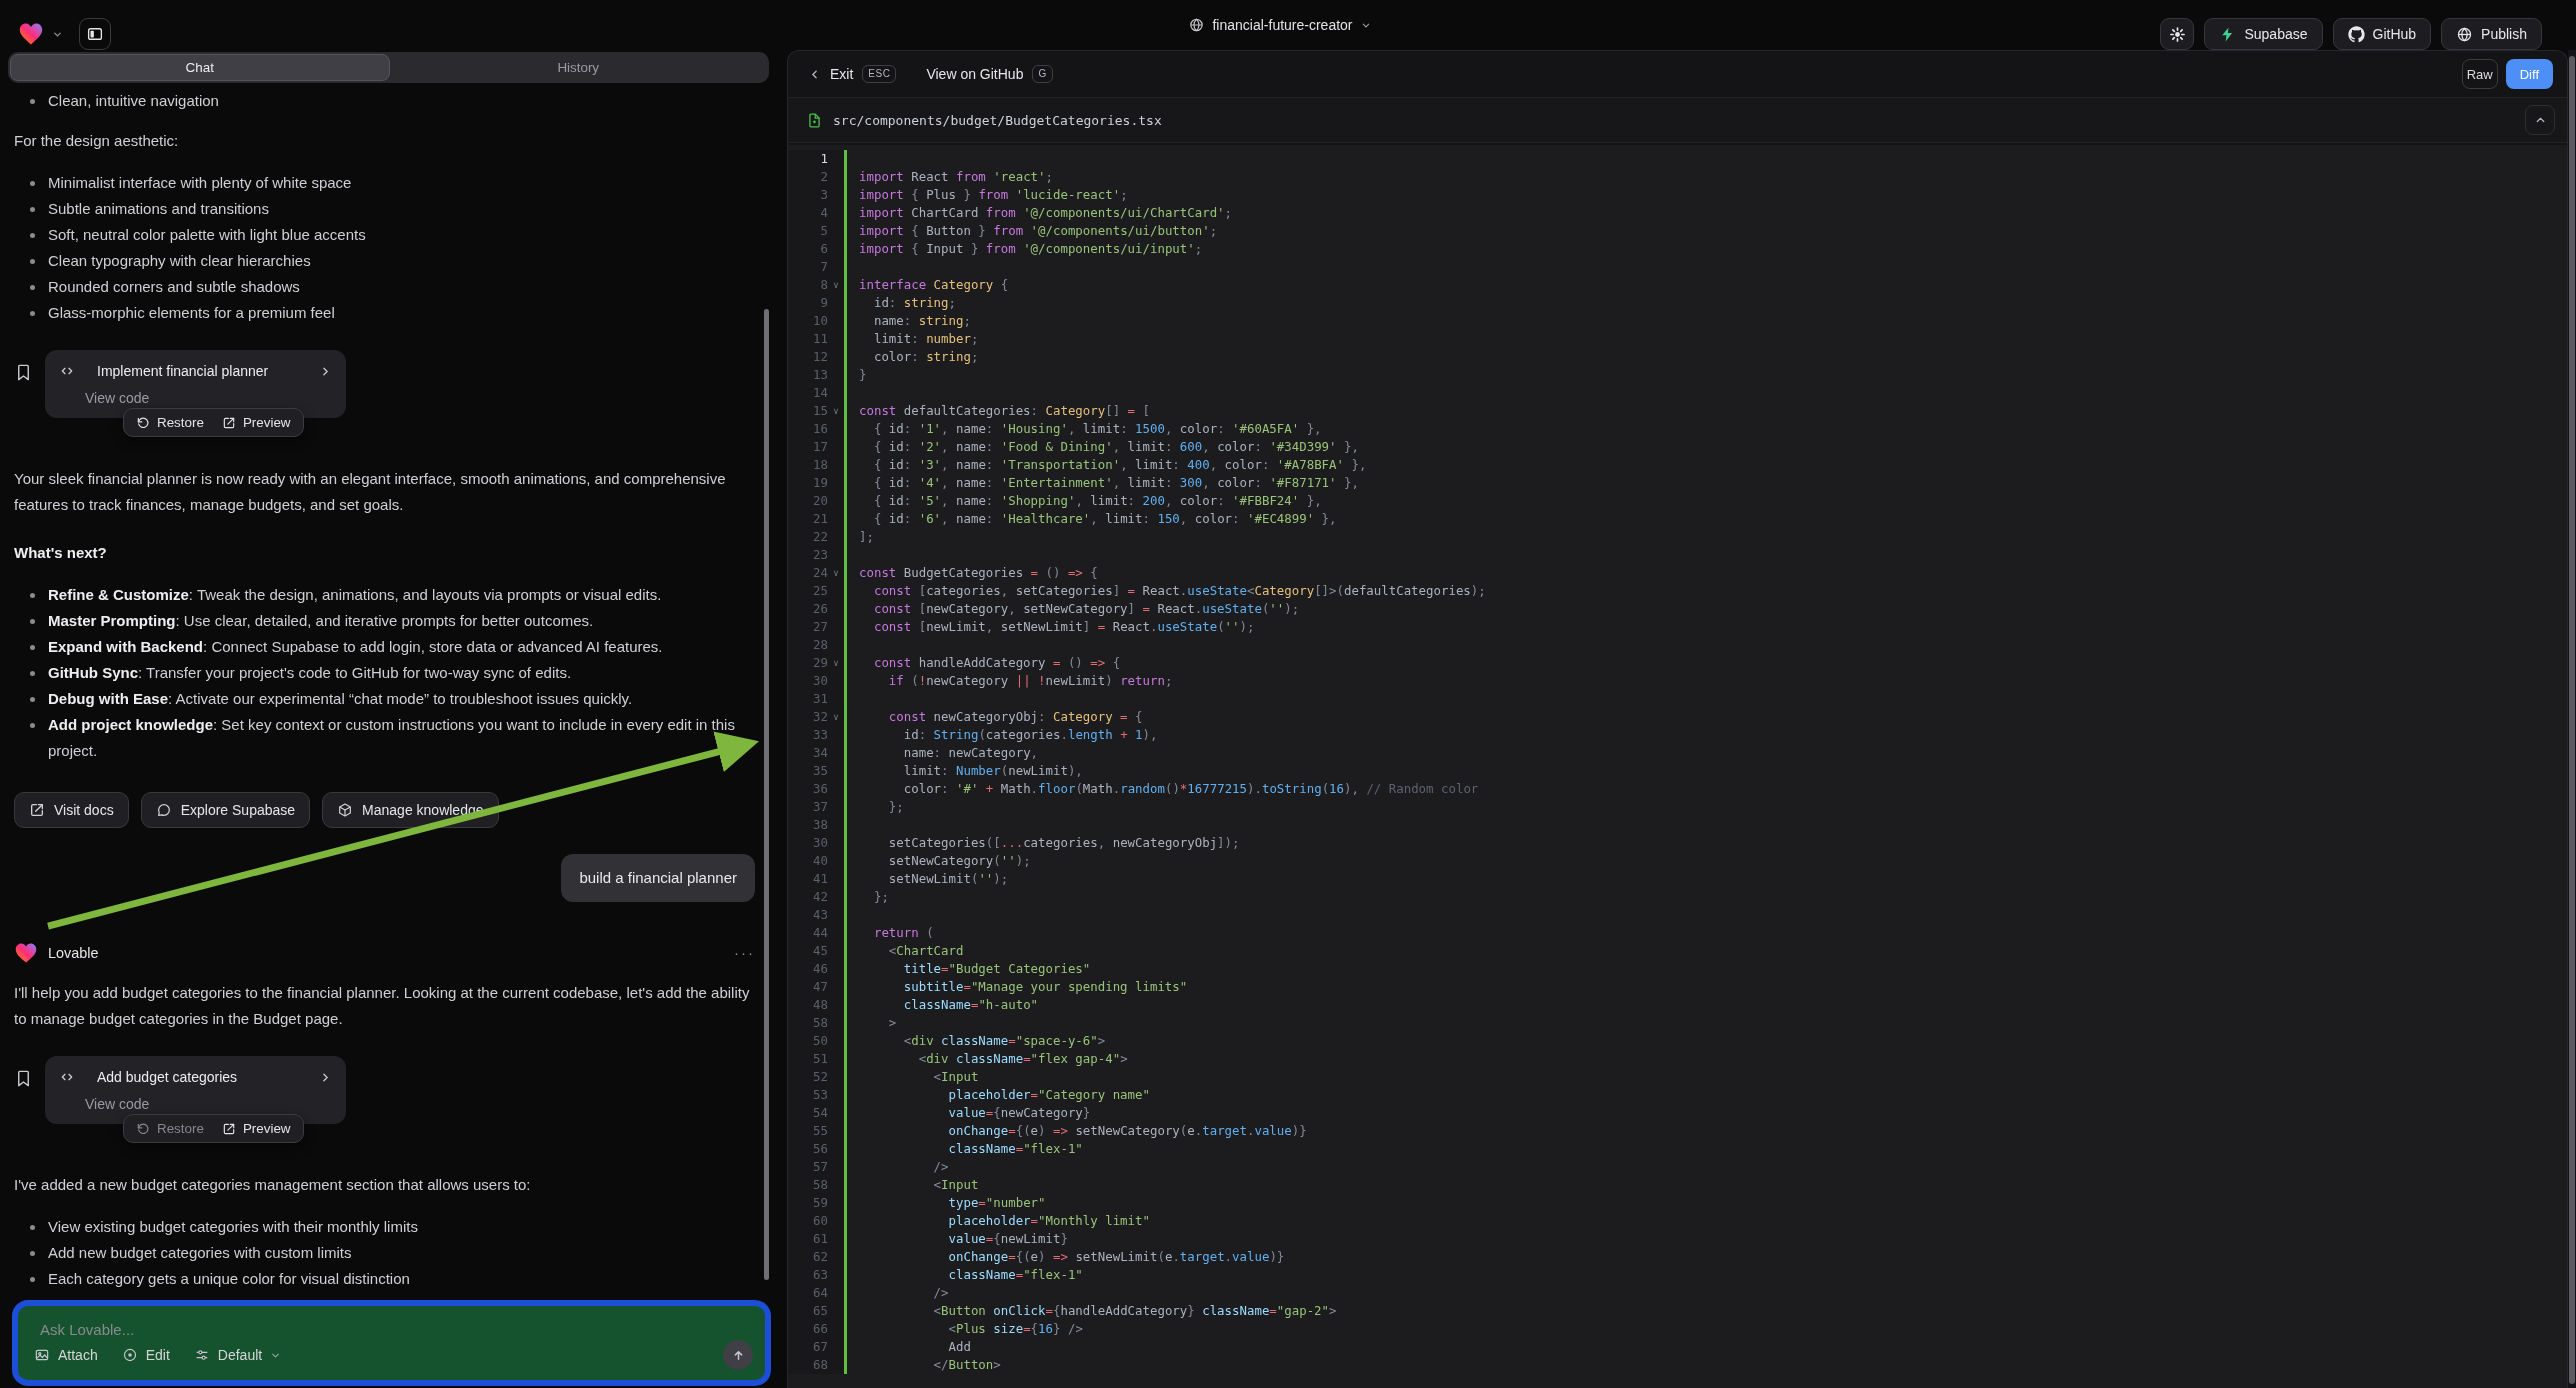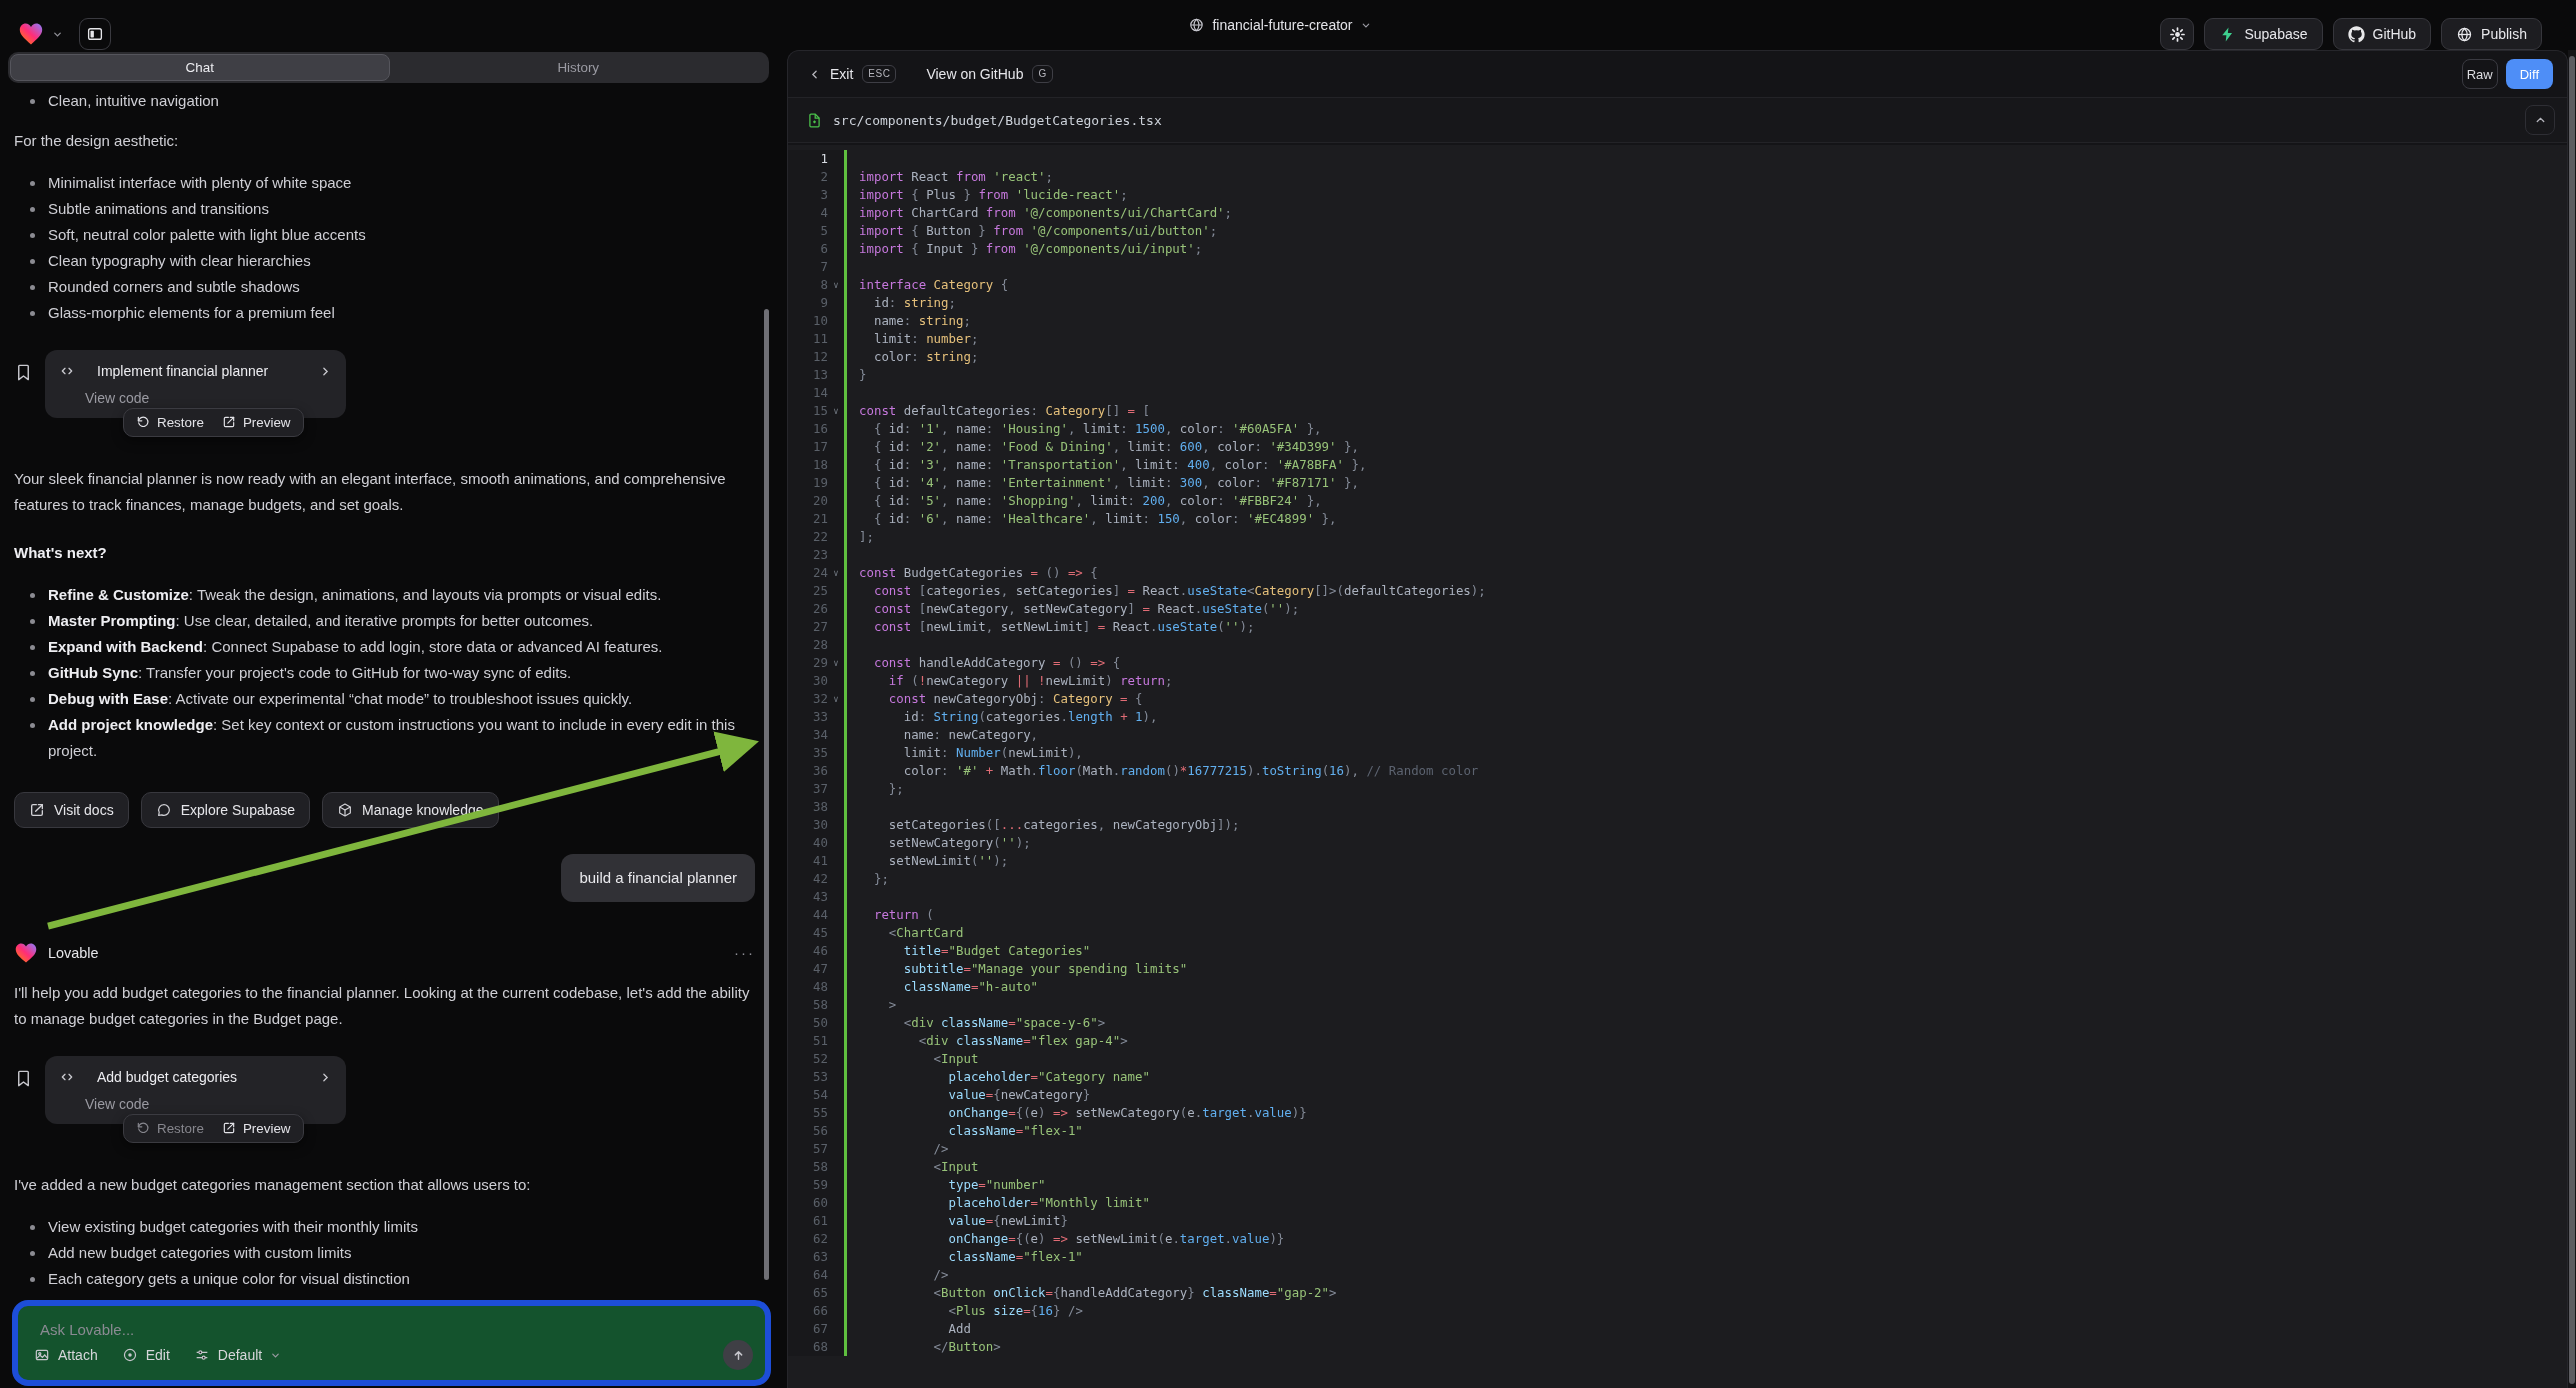--- a/index.html
+++ b/index.html
@@ -39,21 +39,21 @@
   .blist b{color:#eeeef2}
   .vcwrap{position:relative;margin:24px 0 48px;display:flex;gap:12px}
   .bm{width:19px;height:19px;color:#c9c9cf;margin-top:13px}
   .vcard{position:relative;width:301px;background:#232327;border-radius:12px;padding:12px 14px;box-sizing:border-box;cursor:pointer}
   .vrow1{display:flex;align-items:center;gap:22px}
   .vrow1 .ci{width:16px;height:16px;color:#c9c9cf}
   .vtitle{font-size:14px;color:#ededf1;flex:1;line-height:18px}
   .vrow1 .ch{width:13px;height:13px;color:#c9c9cf}
   .vlink{margin:10px 0 0 26px;font-size:14px;color:#9a9aa2;line-height:16px}
   .vpill{position:absolute;left:78px;top:58px;background:#202024;border:1px solid #3b3b41;border-radius:10px;display:flex;align-items:center;padding:6px 12px;gap:18px;box-shadow:0 4px 12px rgba(0,0,0,.45);white-space:nowrap}
-  .pbtn{display:flex;align-items:flex-start;gap:7px;background:none;border:none;color:#e3e3e8;font-size:13.4px;padding:0}
+  .pbtn{display:flex;align-items:flex-end;gap:7px;background:none;border:none;color:#e3e3e8;font-size:13.4px;padding:0}
   .pbtn .icn{width:14px;height:14px}
   .pbtn.dim{color:#87878e}
   .actions{display:flex;gap:12px;margin-top:28px}
   .abtn{height:36px;display:flex;align-items:center;gap:9px;padding:0 14px;background:#202024;border:1px solid #38383e;border-radius:10px;color:#e6e6ea;font-size:14px}
   .abtn .icn{width:16px;height:16px;color:#d2d2d7}
   .ubwrap{display:flex;justify-content:flex-end;margin-top:26px}
   .ububble{background:#313136;border-radius:12px;padding:13px 18px;font-size:15px;color:#e9e9ed;line-height:22px;max-width:468px}
   .ahdr{display:flex;align-items:center;gap:10px;margin-top:38px}
   .ahdr .heart{width:24px;height:22px}
   .ahdr .hname{font-size:14.4px;color:#e6e6ea}
@@ -487,20 +487,21 @@
           <div class="cl"><span class="ln">21</span><span class="fold"></span><span class="ct"><span class="tk-p">  { </span><span class="tk-d">id</span><span class="tk-p">: </span><span class="tk-s">'6'</span><span class="tk-p">, </span><span class="tk-d">name</span><span class="tk-p">: </span><span class="tk-s">'Healthcare'</span><span class="tk-p">, </span><span class="tk-d">limit</span><span class="tk-p">: </span><span class="tk-n">150</span><span class="tk-p">, </span><span class="tk-d">color</span><span class="tk-p">: </span><span class="tk-s">'#EC4899'</span><span class="tk-p"> },</span></span></div>
           <div class="cl"><span class="ln">22</span><span class="fold"></span><span class="ct"><span class="tk-p">];</span></span></div>
           <div class="cl"><span class="ln">23</span><span class="fold"></span><span class="ct"></span></div>
           <div class="cl"><span class="ln">24</span><span class="fold">∨</span><span class="ct"><span class="tk-k">const </span><span class="tk-d">BudgetCategories</span><span class="tk-o"> = </span><span class="tk-p">() </span><span class="tk-o">=&gt;</span><span class="tk-p"> {</span></span></div>
           <div class="cl"><span class="ln">25</span><span class="fold"></span><span class="ct"><span class="tk-k">  const </span><span class="tk-p">[</span><span class="tk-d">categories</span><span class="tk-p">, </span><span class="tk-d">setCategories</span><span class="tk-p">] </span><span class="tk-o">= </span><span class="tk-d">React</span><span class="tk-p">.</span><span class="tk-n">useState</span><span class="tk-p">&lt;</span><span class="tk-t">Category</span><span class="tk-p">[]&gt;(</span><span class="tk-d">defaultCategories</span><span class="tk-p">);</span></span></div>
           <div class="cl"><span class="ln">26</span><span class="fold"></span><span class="ct"><span class="tk-k">  const </span><span class="tk-p">[</span><span class="tk-d">newCategory</span><span class="tk-p">, </span><span class="tk-d">setNewCategory</span><span class="tk-p">] </span><span class="tk-o">= </span><span class="tk-d">React</span><span class="tk-p">.</span><span class="tk-n">useState</span><span class="tk-p">(</span><span class="tk-s">''</span><span class="tk-p">);</span></span></div>
           <div class="cl"><span class="ln">27</span><span class="fold"></span><span class="ct"><span class="tk-k">  const </span><span class="tk-p">[</span><span class="tk-d">newLimit</span><span class="tk-p">, </span><span class="tk-d">setNewLimit</span><span class="tk-p">] </span><span class="tk-o">= </span><span class="tk-d">React</span><span class="tk-p">.</span><span class="tk-n">useState</span><span class="tk-p">(</span><span class="tk-s">''</span><span class="tk-p">);</span></span></div>
           <div class="cl"><span class="ln">28</span><span class="fold"></span><span class="ct"></span></div>
           <div class="cl"><span class="ln">29</span><span class="fold">∨</span><span class="ct"><span class="tk-k">  const </span><span class="tk-d">handleAddCategory</span><span class="tk-o"> = </span><span class="tk-p">() </span><span class="tk-o">=&gt;</span><span class="tk-p"> {</span></span></div>
           <div class="cl"><span class="ln">30</span><span class="fold"></span><span class="ct"><span class="tk-k">    if </span><span class="tk-p">(</span><span class="tk-o">!</span><span class="tk-d">newCategory</span><span class="tk-o"> || !</span><span class="tk-d">newLimit</span><span class="tk-p">) </span><span class="tk-k">return</span><span class="tk-p">;</span></span></div>
+          <div class="cl"><span class="ln">31</span><span class="fold"></span><span class="ct"></span></div>
           <div class="cl"><span class="ln">32</span><span class="fold">∨</span><span class="ct"><span class="tk-k">    const </span><span class="tk-d">newCategoryObj</span><span class="tk-p">: </span><span class="tk-t">Category</span><span class="tk-o"> = </span><span class="tk-p">{</span></span></div>
           <div class="cl"><span class="ln">33</span><span class="fold"></span><span class="ct"><span class="tk-d">      id</span><span class="tk-p">: </span><span class="tk-n">String</span><span class="tk-p">(</span><span class="tk-d">categories</span><span class="tk-p">.</span><span class="tk-n">length</span><span class="tk-o"> + </span><span class="tk-n">1</span><span class="tk-p">),</span></span></div>
           <div class="cl"><span class="ln">34</span><span class="fold"></span><span class="ct"><span class="tk-d">      name</span><span class="tk-p">: </span><span class="tk-d">newCategory</span><span class="tk-p">,</span></span></div>
           <div class="cl"><span class="ln">35</span><span class="fold"></span><span class="ct"><span class="tk-d">      limit</span><span class="tk-p">: </span><span class="tk-n">Number</span><span class="tk-p">(</span><span class="tk-d">newLimit</span><span class="tk-p">),</span></span></div>
           <div class="cl"><span class="ln">36</span><span class="fold"></span><span class="ct"><span class="tk-d">      color</span><span class="tk-p">: </span><span class="tk-s">'#'</span><span class="tk-o"> + </span><span class="tk-d">Math</span><span class="tk-p">.</span><span class="tk-n">floor</span><span class="tk-p">(</span><span class="tk-d">Math</span><span class="tk-p">.</span><span class="tk-n">random</span><span class="tk-p">()</span><span class="tk-o">*</span><span class="tk-n">16777215</span><span class="tk-p">).</span><span class="tk-n">toString</span><span class="tk-p">(</span><span class="tk-n">16</span><span class="tk-p">), </span><span class="tk-c">// Random color</span></span></div>
           <div class="cl"><span class="ln">37</span><span class="fold"></span><span class="ct"><span class="tk-p">    };</span></span></div>
           <div class="cl"><span class="ln">38</span><span class="fold"></span><span class="ct"></span></div>
           <div class="cl"><span class="ln">30</span><span class="fold"></span><span class="ct"><span class="tk-d">    setCategories</span><span class="tk-p">([</span><span class="tk-o">...</span><span class="tk-d">categories</span><span class="tk-p">, </span><span class="tk-d">newCategoryObj</span><span class="tk-p">]);</span></span></div>
           <div class="cl"><span class="ln">40</span><span class="fold"></span><span class="ct"><span class="tk-d">    setNewCategory</span><span class="tk-p">(</span><span class="tk-s">''</span><span class="tk-p">);</span></span></div>
           <div class="cl"><span class="ln">41</span><span class="fold"></span><span class="ct"><span class="tk-d">    setNewLimit</span><span class="tk-p">(</span><span class="tk-s">''</span><span class="tk-p">);</span></span></div>

